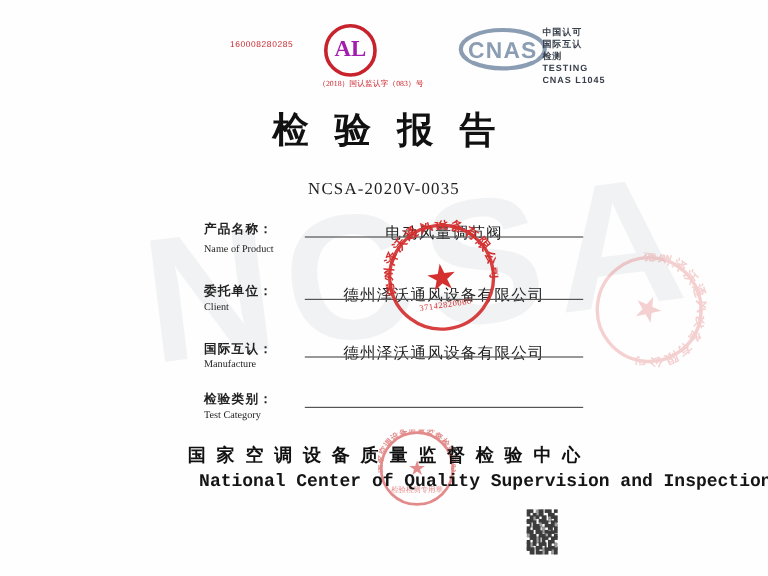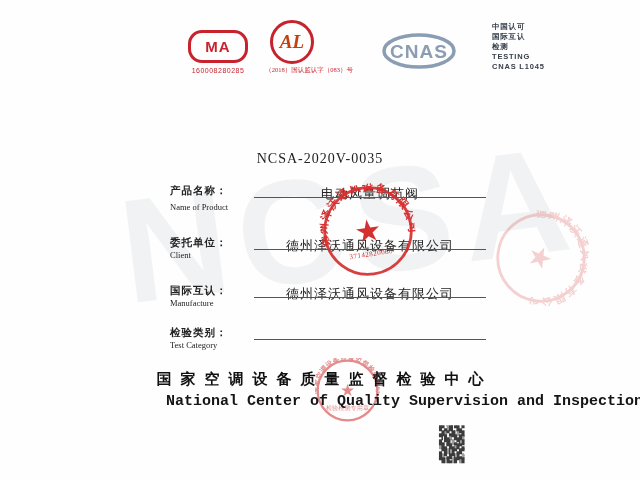--- a/index.html
+++ b/index.html
@@ -13,28 +13,28 @@
   
   .cma{left:186px;top:30px;width:64px;text-align:center;}
   .cma-box{width:54px;height:27px;margin:0 auto;border:3px solid #c8232c;border-radius:14px;
            display:flex;align-items:center;justify-content:center;}
   .cma-box span{font-family:"Liberation Sans",sans-serif;font-size:15px;font-weight:bold;color:#c8232c;letter-spacing:1px;}
   .cma-number{margin-top:4px;font-size:7px;color:#c8232c;letter-spacing:0.5px;font-family:"Liberation Sans",sans-serif;}
   
   .cal{left:266px;top:20px;width:52px;text-align:center;}
   .cal-circle{width:38px;height:38px;margin:0 auto;border:3px solid #c8232c;border-radius:50%;
               display:flex;align-items:center;justify-content:center;}
-  .cal-circle span{font-family:"Liberation Serif",serif;font-style:italic;font-size:19px;font-weight:bold;color:#c2410c;}
+  .cal-circle span{font-family:"Liberation Serif",serif;font-size:19px;font-weight:bold;color:#a21caf;}
   .cal-caption{left:250px;top:66px;width:118px;text-align:center;font-size:6.5px;color:#c8232c;}
   
   .ilac{left:322px;top:17px;width:52px;height:52px;}
   
-  .cnas{left:381px;top:31px;width:76px;height:42px;}
+  .cnas{left:381px;top:21px;width:76px;height:42px;}
   
-  .acc{left:452px;top:22px;font-family:"Liberation Sans",sans-serif;color:#38404c;margin-left:40px;}
+  .acc{left:452px;top:22px;font-family:"Liberation Sans",sans-serif;color:#38404c;}
   .acc div{font-size:7.5px;font-weight:bold;line-height:10px;letter-spacing:0.8px;}
   
   .title-zh{left:0;top:88px;width:100%;text-align:center;font-size:30px;font-weight:bold;
             letter-spacing:22px;text-indent:22px;color:#111;}
   .title-en{left:0;top:127px;width:100%;text-align:center;font-size:19px;letter-spacing:3px;
             word-spacing:9px;color:#1c1c1c;}
   .report-no{left:0;top:151px;width:100%;text-align:center;font-size:14px;letter-spacing:1px;color:#222;}
   
   .lbl-zh{left:170px;font-size:10.5px;letter-spacing:1px;color:#222;font-weight:bold;}
   .lbl-en{left:170px;font-size:8.5px;color:#222;}
@@ -54,23 +54,20 @@
       line-height:4.6px;letter-spacing:-0.5px;color:#3c3c3c;}
 </style>
 </head>
 <body>
 
 <div class="page">
 
   <div class="abs watermark">NCSA</div>
 
   <div class="abs cma">
-    <div class="cma-box">
-      <span>MA</span>
-    </div>
     <div class="cma-number">160008280285</div>
   </div>
 
   <div class="abs cal">
     <div class="cal-circle">
       <span>AL</span>
     </div>
   </div>
   <div class="abs cal-caption">（2018）国认监认字（083）号</div>
 
@@ -83,20 +80,21 @@
   </div>
 
   <div class="abs acc">
     <div>中国认可</div>
     <div>国际互认</div>
     <div>检测</div>
     <div>TESTING</div>
     <div>CNAS L1045</div>
   </div>
 
+  <div class="abs title-zh">检验报告</div>
   <div class="abs report-no">NCSA-2020V-0035</div>
 
   <div class="abs lbl-zh" style="top:184px">产品名称：</div>
   <div class="abs lbl-en" style="top:202px">Name of Product</div>
   <div class="abs fval" style="top:185px">电动风量调节阀</div>
   <div class="abs fline" style="top:197px"></div>
 
   <div class="abs lbl-zh" style="top:236px">委托单位：</div>
   <div class="abs lbl-en" style="top:250px">Client</div>
   <div class="abs fval" style="top:237px">德州泽沃通风设备有限公司</div>

